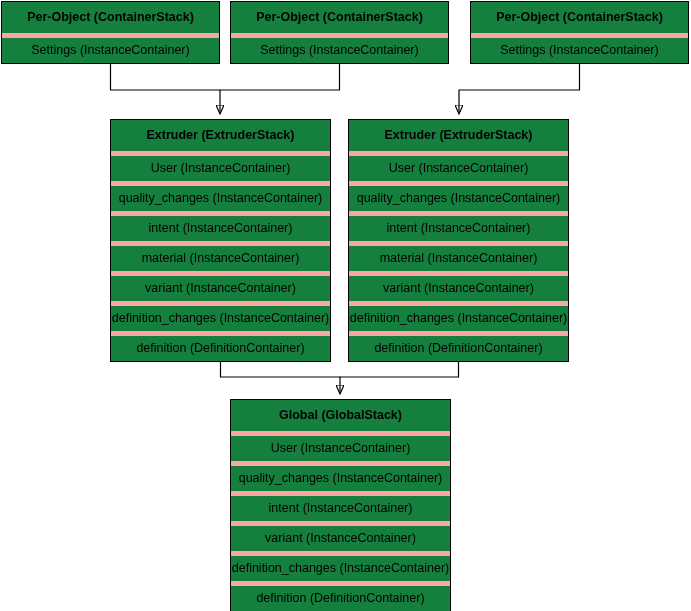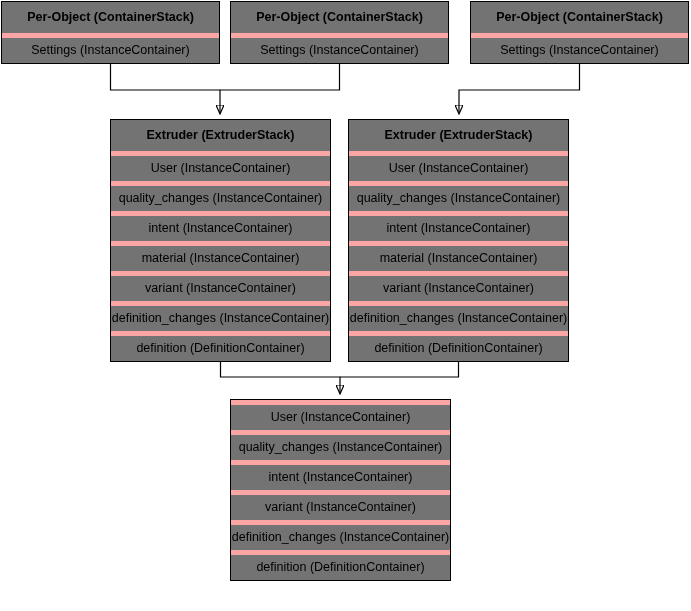--- a/index.html
+++ b/index.html
@@ -13,21 +13,21 @@
   }
   #canvas {
     position: relative;
     width: 691px;
     height: 611px;
     overflow: hidden;
   }
   .box {
     position: absolute;
     border: 1px solid #000000;
-    background: #737373;
+    background: #15803d;
     box-sizing: border-box;
   }
   .row {
     border-top: 5px solid #fca5a5;
     box-sizing: border-box;
     display: flex;
     align-items: center;
     justify-content: center;
     font-size: 12.5px;
     text-align: center;
@@ -110,20 +110,21 @@
     <div class="row">User (InstanceContainer)</div>
     <div class="row">quality_changes (InstanceContainer)</div>
     <div class="row">intent (InstanceContainer)</div>
     <div class="row">material (InstanceContainer)</div>
     <div class="row">variant (InstanceContainer)</div>
     <div class="row">definition_changes (InstanceContainer)</div>
     <div class="row">definition (DefinitionContainer)</div>
   </div>
 
   <div class="box" style="left:230px; top:399px; width:221px;">
+    <div class="row header">Global (GlobalStack)</div>
     <div class="row">User (InstanceContainer)</div>
     <div class="row">quality_changes (InstanceContainer)</div>
     <div class="row">intent (InstanceContainer)</div>
     <div class="row">variant (InstanceContainer)</div>
     <div class="row">definition_changes (InstanceContainer)</div>
     <div class="row">definition (DefinitionContainer)</div>
   </div>
 
 </div>
 

